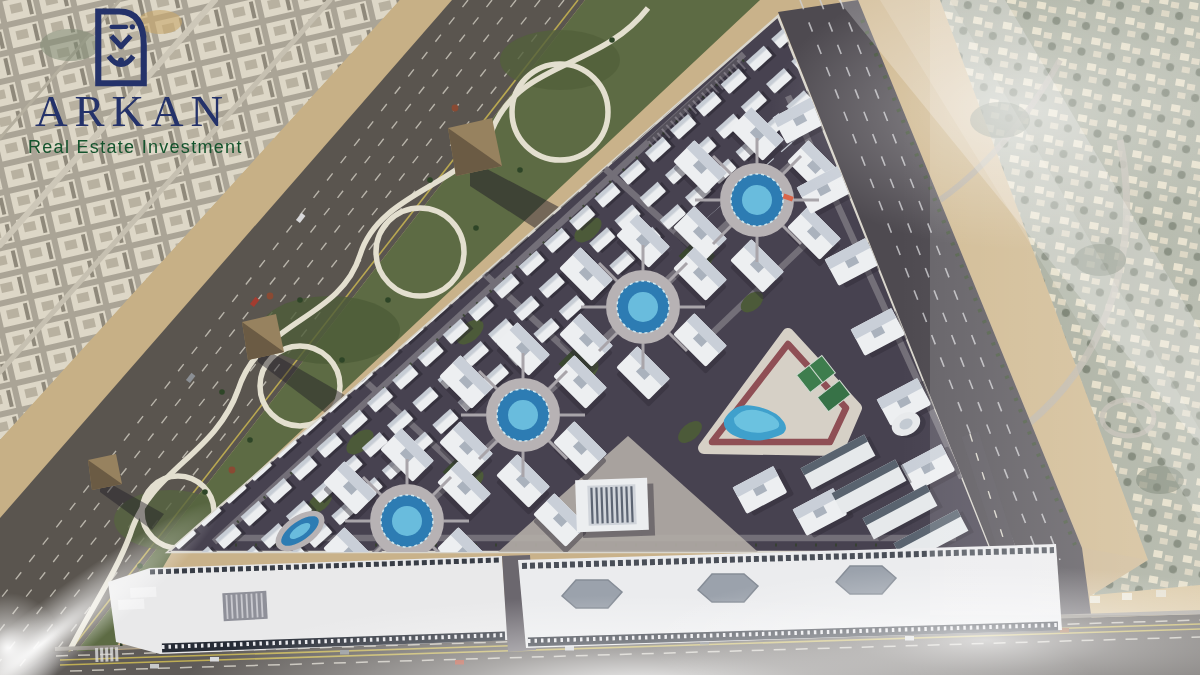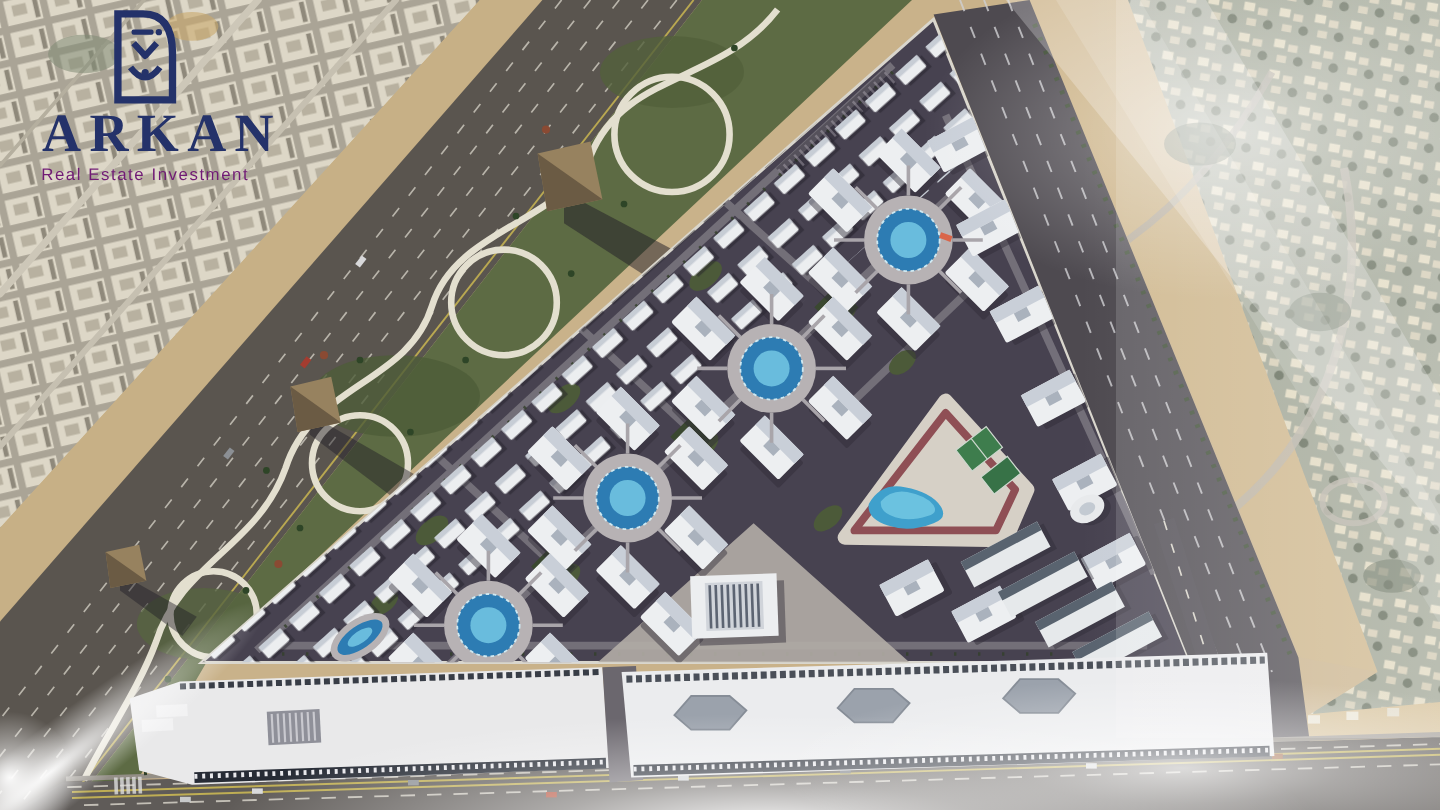--- a/index.html
+++ b/index.html
@@ -1,23 +1,23 @@
 <!DOCTYPE html>
 <html><head>
 <meta charset="utf-8">
 <style>
   html,body{margin:0;padding:0;background:#777;}
   .stage{position:relative;width:1200px;height:675px;overflow:hidden;background:#c9b28a;
          font-family:"Liberation Sans",sans-serif;}
   .stage svg.scene{position:absolute;left:0;top:0;}
   .logo{position:absolute;left:28px;top:6px;width:186px;text-align:center;color:#24326a;}
   .logo-mark{width:70px;height:81px;display:block;margin:0 auto;}
-  .logo-name{font-family:"Liberation Serif",serif;font-weight:700;font-size:45px;line-height:1;
+  .logo-name{font-family:"Liberation Serif",serif;font-weight:400;font-size:45px;line-height:1;
              letter-spacing:7px;margin-top:2px;text-indent:7px;}
-  .logo-tag{font-size:14px;letter-spacing:1.3px;margin-top:3px;color:#701a75;white-space:nowrap;}
+  .logo-tag{font-size:18px;letter-spacing:1.3px;margin-top:3px;color:#14532d;white-space:nowrap;}
 </style>
 </head>
 <body>
 
 <div class="stage">
 <svg class="scene" width="1200" height="675" viewBox="0 0 1200 675">
   <defs>
     <clipPath id="siteClip">
           <polygon points="778,16 992,552 168,552"></polygon>
         </clipPath>

